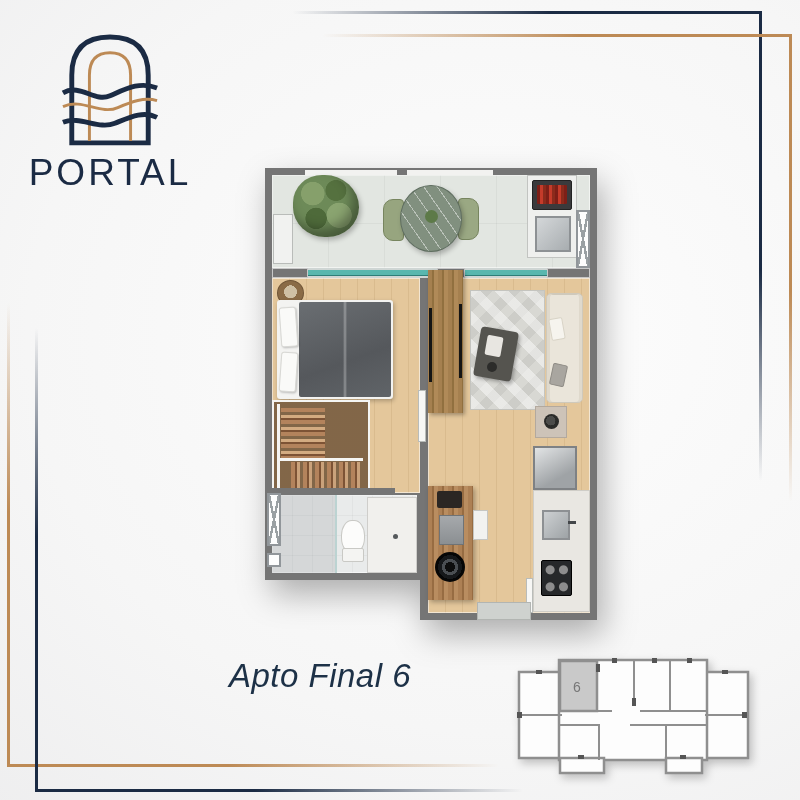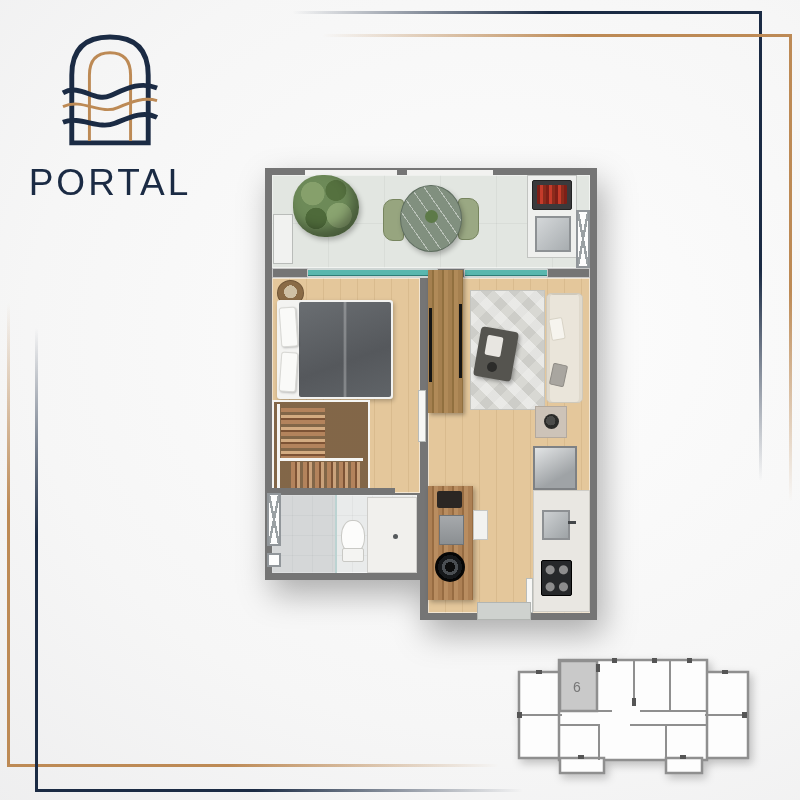--- a/index.html
+++ b/index.html
@@ -20,21 +20,21 @@
   .fr-navy-right{left:759px;top:11px;width:3px;height:470px;background:linear-gradient(180deg,var(--navy) 55%,rgba(27,43,68,0));}
   .fr-gold-top{left:322px;top:34px;width:470px;height:3px;background:linear-gradient(90deg,rgba(189,138,85,0),var(--gold) 55%);}
   .fr-gold-right{left:789px;top:34px;width:3px;height:468px;background:linear-gradient(180deg,var(--gold) 55%,rgba(189,138,85,0));}
   .fr-gold-left{left:7px;top:303px;width:3px;height:463px;background:linear-gradient(0deg,var(--gold) 55%,rgba(189,138,85,0));}
   .fr-gold-bottom{left:7px;top:764px;width:492px;height:3px;background:linear-gradient(90deg,var(--gold) 45%,rgba(189,138,85,0));}
   .fr-navy-left{left:35px;top:328px;width:3px;height:463px;background:linear-gradient(0deg,var(--navy) 55%,rgba(27,43,68,0));}
   .fr-navy-bottom{left:35px;top:789px;width:488px;height:3px;background:linear-gradient(90deg,var(--navy) 45%,rgba(27,43,68,0));}
 
   
   .logo-wrap{left:15px;top:24px;width:190px;text-align:center;}
-  .brand-name{margin-top:10px;font-size:37px;letter-spacing:3px;color:var(--navy);font-weight:400;}
+  .brand-name{font-size:37px;letter-spacing:3px;color:var(--navy);font-weight:400;}
   .brand-sub{margin-top:8px;font-size:15px;letter-spacing:4px;color:var(--navy);font-weight:400;}
 
   
   .caption{left:195px;top:657px;width:250px;text-align:center;font-style:italic;
     font-size:33px;color:var(--caption);letter-spacing:0.5px;}
 
   
   .plan{left:265px;top:168px;width:332px;height:452px;filter:drop-shadow(6px 14px 16px rgba(0,0,0,.30));}
   .plan-main{left:0;top:0;width:332px;height:412px;background:var(--wall);}
   .plan-ext{left:155px;top:405px;width:177px;height:47px;background:var(--wall);}
@@ -254,20 +254,21 @@
     <div class="abs stove"></div>
     <div class="abs island"></div>
     <div class="abs coffee-machine"></div>
     <div class="abs island-appliance"></div>
     <div class="abs washer"></div>
     <div class="abs stool"></div>
     <div class="abs door-leaf entry-door"></div>
     <div class="abs doormat"></div>
   </div>
 
+  <div class="abs caption">Apto Final 6</div>
 
   <svg class="abs keyplan" viewBox="0 0 240 128">
     <g fill="#fdfdfd" stroke="#8f8f8f" stroke-width="2.5">
       <rect x="7" y="22" width="43" height="86"></rect>
       <rect x="193" y="22" width="43" height="86"></rect>
       <rect x="47" y="10" width="148" height="100"></rect>
       <rect x="48" y="108" width="44" height="15"></rect>
       <rect x="154" y="108" width="36" height="15"></rect>
     </g>
     <rect x="48" y="11" width="37" height="50" fill="#c9c9c9" stroke="#8f8f8f" stroke-width="2.5"></rect>

